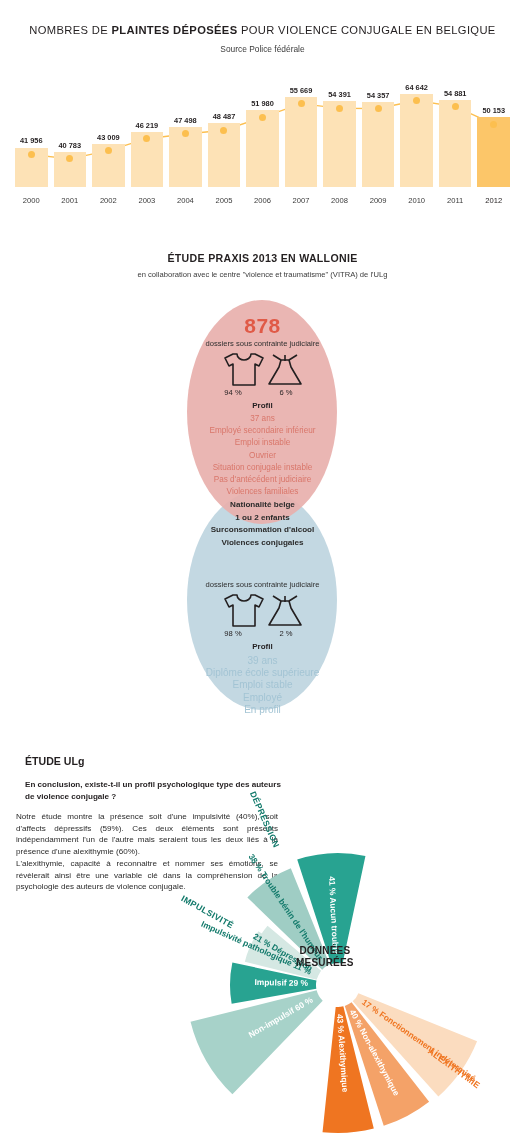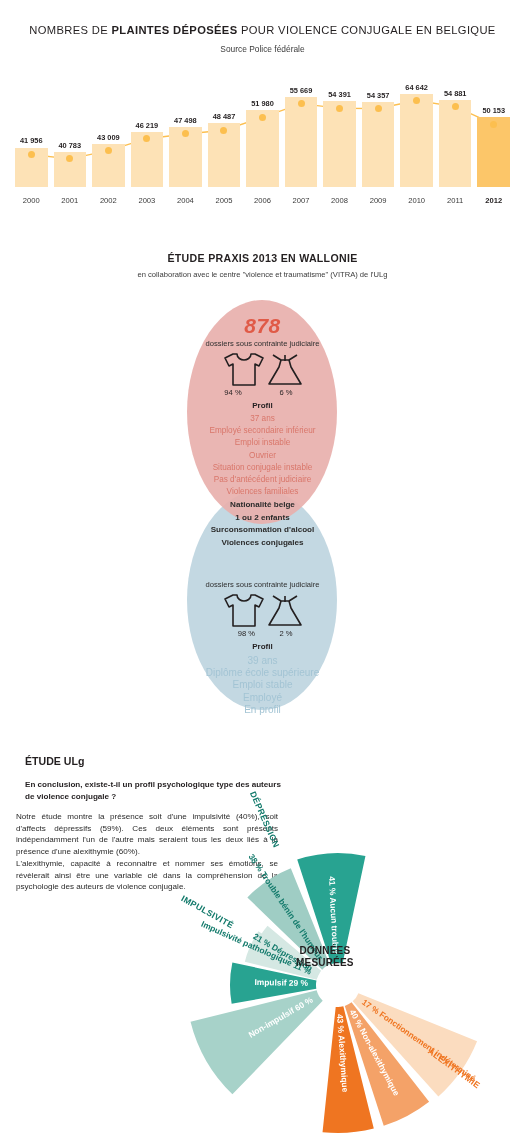--- a/index.html
+++ b/index.html
@@ -25,21 +25,21 @@
     font-size:8.4px;color:#3b3b3b;font-weight:400;
   }
 
   
   #barchart{position:absolute;left:0;top:80px;width:525px;height:130px;}
   .bc-bar{position:absolute;bottom:23px;background:#fde2b6;}
   .bc-bar.hl{background:#fcc669;}
   .bc-axis{position:absolute;left:12px;bottom:22px;width:501px;height:1px;background:#ffffff;}
   .bc-val{position:absolute;font-size:7.4px;font-weight:700;color:#231f20;text-align:center;white-space:nowrap;}
   .bc-year{position:absolute;bottom:5px;font-size:7.6px;color:#3b3b3b;text-align:center;}
-  .bc-year.hl{font-weight:700;color:#231f20;}
+  .bc-year.hl{font-weight:400;color:#231f20;}
   .bc-dot{position:absolute;width:7px;height:7px;border-radius:50%;background:#fcbf4f;}
   #bc-svg{position:absolute;left:0;top:0;width:525px;height:130px;}
 
   
   .s2-title{position:absolute;top:252px;left:0;width:525px;text-align:center;
      font-size:10.6px;font-weight:700;letter-spacing:.3px;}
   .s2-sub{position:absolute;top:270px;left:0;width:525px;text-align:center;
      font-size:7.6px;color:#3b3b3b;}
 
   #venn{position:absolute;left:0;top:300px;width:525px;height:420px;}
@@ -140,21 +140,21 @@
     </div>
 
   <div class="s2-title">ÉTUDE PRAXIS 2013 EN WALLONIE</div>
   <div class="s2-sub">en collaboration avec le centre "violence et traumatisme" (VITRA) de l'ULg</div>
 
   <div id="venn">
       <svg width="525" height="420" style="position: absolute; left: 0px; top: 0px;">
         <ellipse cx="262" cy="300" rx="75" ry="110" fill="#c3d8e2"></ellipse>
         <ellipse cx="262" cy="112" rx="75" ry="112" fill="#e8b0ad" opacity="0.92"></ellipse>
       </svg>
-      <div class="vtxt big-red" style="top: 14px; font-style: italic;">878</div>
+      <div class="vtxt big-red" style="top: 14px;">878</div>
       <div class="vtxt sub-dark" style="top: 39px;">dossiers sous contrainte judiciaire</div>
       <div style="position: absolute; left: 0px; top: 53px; width: 525px; text-align: center;"><svg width="104" height="34" viewBox="0 0 104 34">
           <path d="M14 5 L22 1 L26 1 C26 5 30 7 33 7 C36 7 40 5 40 1 L44 1 L52 5 L48 13 L44 11 L44 32 L22 32 L22 11 L18 13 Z" fill="none" stroke="#231f20" stroke-width="1.6" stroke-linejoin="round"></path>
           <path d="M62 2 L70 7 M86 2 L78 7 M74 2 L74 8 M70 7 L78 7 L80 14 L90 31 L58 31 L68 14 Z" fill="none" stroke="#231f20" stroke-width="1.6" stroke-linejoin="round"></path>
         </svg></div>
       <div class="pct" style="position: absolute; left: 211px; top: 88px; width: 44px; text-align: center;">94 %</div>
       <div class="pct" style="position: absolute; left: 264px; top: 88px; width: 44px; text-align: center;">6 %</div>
       <div class="vtxt prof-head" style="top: 101px;">Profil</div>
       <div class="vtxt prof-red" style="top: 114px;">37 ans</div>
       <div class="vtxt prof-red" style="top: 126.2px;">Employé secondaire inférieur</div>
@@ -165,21 +165,21 @@
       <div class="vtxt prof-red" style="top: 187.2px;">Violences familiales</div>
       <div class="vtxt mid-line" style="top: 200px;">Nationalité belge</div>
       <div class="vtxt mid-line" style="top: 212.6px;">1 ou 2 enfants</div>
       <div class="vtxt mid-line" style="top: 225.2px;">Surconsommation d'alcool</div>
       <div class="vtxt mid-line" style="top: 237.8px;">Violences conjugales</div>
       <div class="vtxt sub-dark" style="top: 280px;">dossiers sous contrainte judiciaire</div>
       <div style="position: absolute; left: 0px; top: 294px; width: 525px; text-align: center;"><svg width="104" height="34" viewBox="0 0 104 34">
           <path d="M14 5 L22 1 L26 1 C26 5 30 7 33 7 C36 7 40 5 40 1 L44 1 L52 5 L48 13 L44 11 L44 32 L22 32 L22 11 L18 13 Z" fill="none" stroke="#231f20" stroke-width="1.6" stroke-linejoin="round"></path>
           <path d="M62 2 L70 7 M86 2 L78 7 M74 2 L74 8 M70 7 L78 7 L80 14 L90 31 L58 31 L68 14 Z" fill="none" stroke="#231f20" stroke-width="1.6" stroke-linejoin="round"></path>
         </svg></div>
-      <div class="pct" style="position: absolute; left: 211px; top: 329px; width: 44px; text-align: right;">98 %</div>
+      <div class="pct" style="position: absolute; left: 211px; top: 329px; width: 44px; text-align: center;">98 %</div>
       <div class="pct" style="position: absolute; left: 264px; top: 329px; width: 44px; text-align: center;">2 %</div>
       <div class="vtxt prof-head" style="top: 342px;">Profil</div>
       <div class="vtxt prof-blue" style="top: 355px;">39 ans</div>
       <div class="vtxt prof-blue" style="top: 367.2px;">Diplôme école supérieure</div>
       <div class="vtxt prof-blue" style="top: 391.6px;">Employé</div>
       <div class="vtxt prof-blue" style="top: 379.4px;">Emploi stable</div>
       <div class="vtxt prof-blue" style="top: 403.8px;">En profil</div>
     </div>
 
   <div class="s3-title">ÉTUDE ULg</div>

